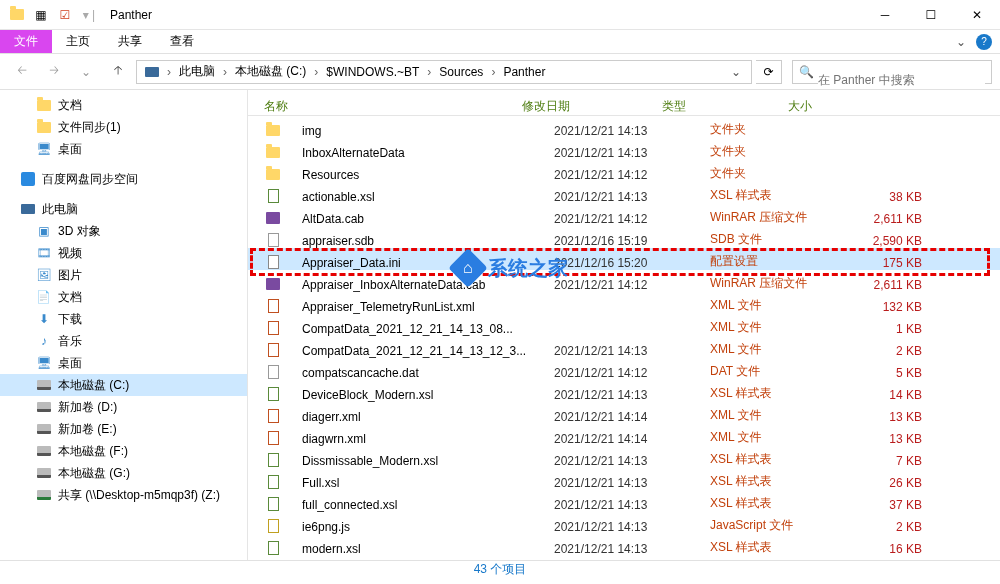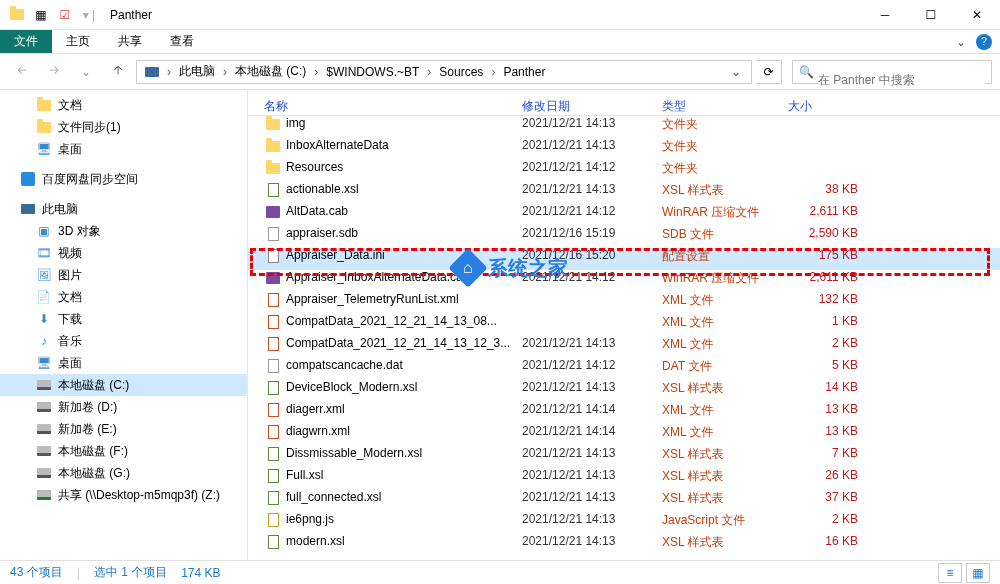--- a/index.html
+++ b/index.html
@@ -9,21 +9,21 @@
 .titlebar { height: 30px; display: flex; align-items: center; background: #fff; border-bottom: 1px solid #e5e5e5; }
 .titlebar-left { display: flex; align-items: center; gap: 2px; padding-left: 6px; }
 .qat-icon { width: 22px; height: 22px; display: flex; align-items: center; justify-content: center; }
 .titlebar-title { margin-left: 8px; font-size: 12px; }
 .titlebar-controls { margin-left: auto; display: flex; }
 .win-btn { width: 46px; height: 30px; display: flex; align-items: center; justify-content: center; }
 
 
 .ribbon { height: 24px; display: flex; align-items: stretch; border-bottom: 1px solid #e1e1e1; }
 .ribbon-tab { padding: 0 14px; display: flex; align-items: center; font-size: 12px; cursor: default; }
-.ribbon-tab.file { background: #0f766e; color: #fff; }
+.ribbon-tab.file { background: #d946ef; color: #fff; }
 .ribbon-right { margin-left: auto; display: flex; align-items: center; padding-right: 8px; gap: 10px; }
 .chevron { color: #555; }
 .help-icon { width: 16px; height: 16px; border-radius: 50%; background: #1979ca; color: #fff; display: flex; align-items: center; justify-content: center; font-size: 10px; }
 
 
 .addressbar { height: 36px; display: flex; align-items: center; padding: 4px 8px; gap: 4px; border-bottom: 1px solid #e1e1e1; }
 .nav-btn { width: 28px; height: 28px; display: flex; align-items: center; justify-content: center; color: #999; }
 .nav-btn.active { color: #333; }
 .breadcrumb-box { flex: 1; height: 24px; border: 1px solid #ccc; display: flex; align-items: center; padding: 0 4px; gap: 2px; }
 .bc-item { padding: 0 4px; height: 100%; display: flex; align-items: center; }
@@ -37,47 +37,47 @@
 .main { display: flex; height: calc(100% - 30px - 24px - 36px - 24px); }
 .sidebar { width: 248px; border-right: 1px solid #e5e5e5; overflow-y: auto; padding: 4px 0; }
 .tree-item { display: flex; align-items: center; height: 22px; padding-left: 20px; gap: 6px; cursor: default; }
 .tree-item.l1 { padding-left: 36px; }
 .tree-item.selected { background: #cde8ff; }
 .tree-icon { width: 16px; height: 16px; display: flex; align-items: center; justify-content: center; }
 .tree-spacer { height: 8px; }
 
 .filelist { flex: 1; position: relative; overflow: hidden; }
 .col-headers { height: 26px; display: flex; align-items: center; border-bottom: 1px solid #e5e5e5; padding-left: 16px; }
-.col-h { font-size: 12px; color: #1d4ed8; margin-top: 8px; }
+.col-h { font-size: 12px; color: #4d7c0f; margin-top: 8px; }
 .col-name { width: 258px; }
 .col-date { width: 140px; }
 .col-type { width: 126px; }
 .col-size { width: 90px; text-align: left; }
 .rows { overflow-y: auto; height: calc(100% - 26px); }
-.file-row { display: flex; align-items: flex-start; height: 22px; padding-left: 16px; cursor: default; }
+.file-row { display: flex; align-items: flex-end; height: 22px; padding-left: 16px; cursor: default; gap: 16px; }
 .file-row.highlighted { background: #cde8ff; position: relative; }
 .file-icon { width: 18px; height: 16px; display: flex; align-items: center; justify-content: center; margin-right: 4px; }
 .file-name { width: 236px; overflow: hidden; text-overflow: ellipsis; white-space: nowrap; }
 .file-date { width: 140px; color: #333; }
 .file-type { width: 126px; color: #c2410c; overflow: hidden; text-overflow: ellipsis; white-space: nowrap; }
 .file-size { width: 70px; text-align: right; color: #b91c1c; }
 
 
 .highlight-box { position: absolute; border: 3px dashed #e60000; pointer-events: none; }
 
 
 .tooltip { position: absolute; background: #fff; border: 1px solid #b0b0b0; padding: 4px 8px; font-size: 12px; box-shadow: 2px 2px 4px rgba(0,0,0,0.2); line-height: 1.4; }
 
 
 .watermark { position: absolute; color: #2a7de1; font-size: 20px; font-weight: bold; display: flex; align-items: center; gap: 6px; pointer-events: none; }
 .watermark-logo { width: 28px; height: 28px; background: #2a7de1; border-radius: 4px; display: flex; align-items: center; justify-content: center; color: #fff; transform: rotate(45deg); }
 .watermark-logo span { transform: rotate(-45deg); font-size: 16px; }
 
 
-.statusbar { height: 24px; border-top: 1px solid #e1e1e1; display: flex; align-items: center; padding: 0 10px; gap: 14px; font-size: 12px; color: #1979ca; }
+.statusbar { height: 24px; border-top: 1px solid #e1e1e1; display: flex; align-items: center; padding: 0 10px; gap: 14px; font-size: 12px; color: #1979ca; flex-direction: column; }
 .statusbar .sep { color: #ccc; }
 .statusbar-right { margin-left: auto; display: flex; gap: 4px; }
 .view-btn { width: 24px; height: 20px; border: 1px solid #ccc; display: flex; align-items: center; justify-content: center; }
 
 
 .folder-shape { width: 14px; height: 11px; background: #ffd768; border-radius: 1px; position: relative; }
 .folder-shape::before { content: ''; position: absolute; top: -3px; left: 0; width: 6px; height: 3px; background: #ffd768; border-radius: 1px 1px 0 0; }
 .file-shape { width: 11px; height: 14px; background: #fff; border: 1px solid #999; position: relative; }
 .file-shape.xsl { border-color: #5a8a3a; }
 .file-shape.ini { border-color: #888; }

